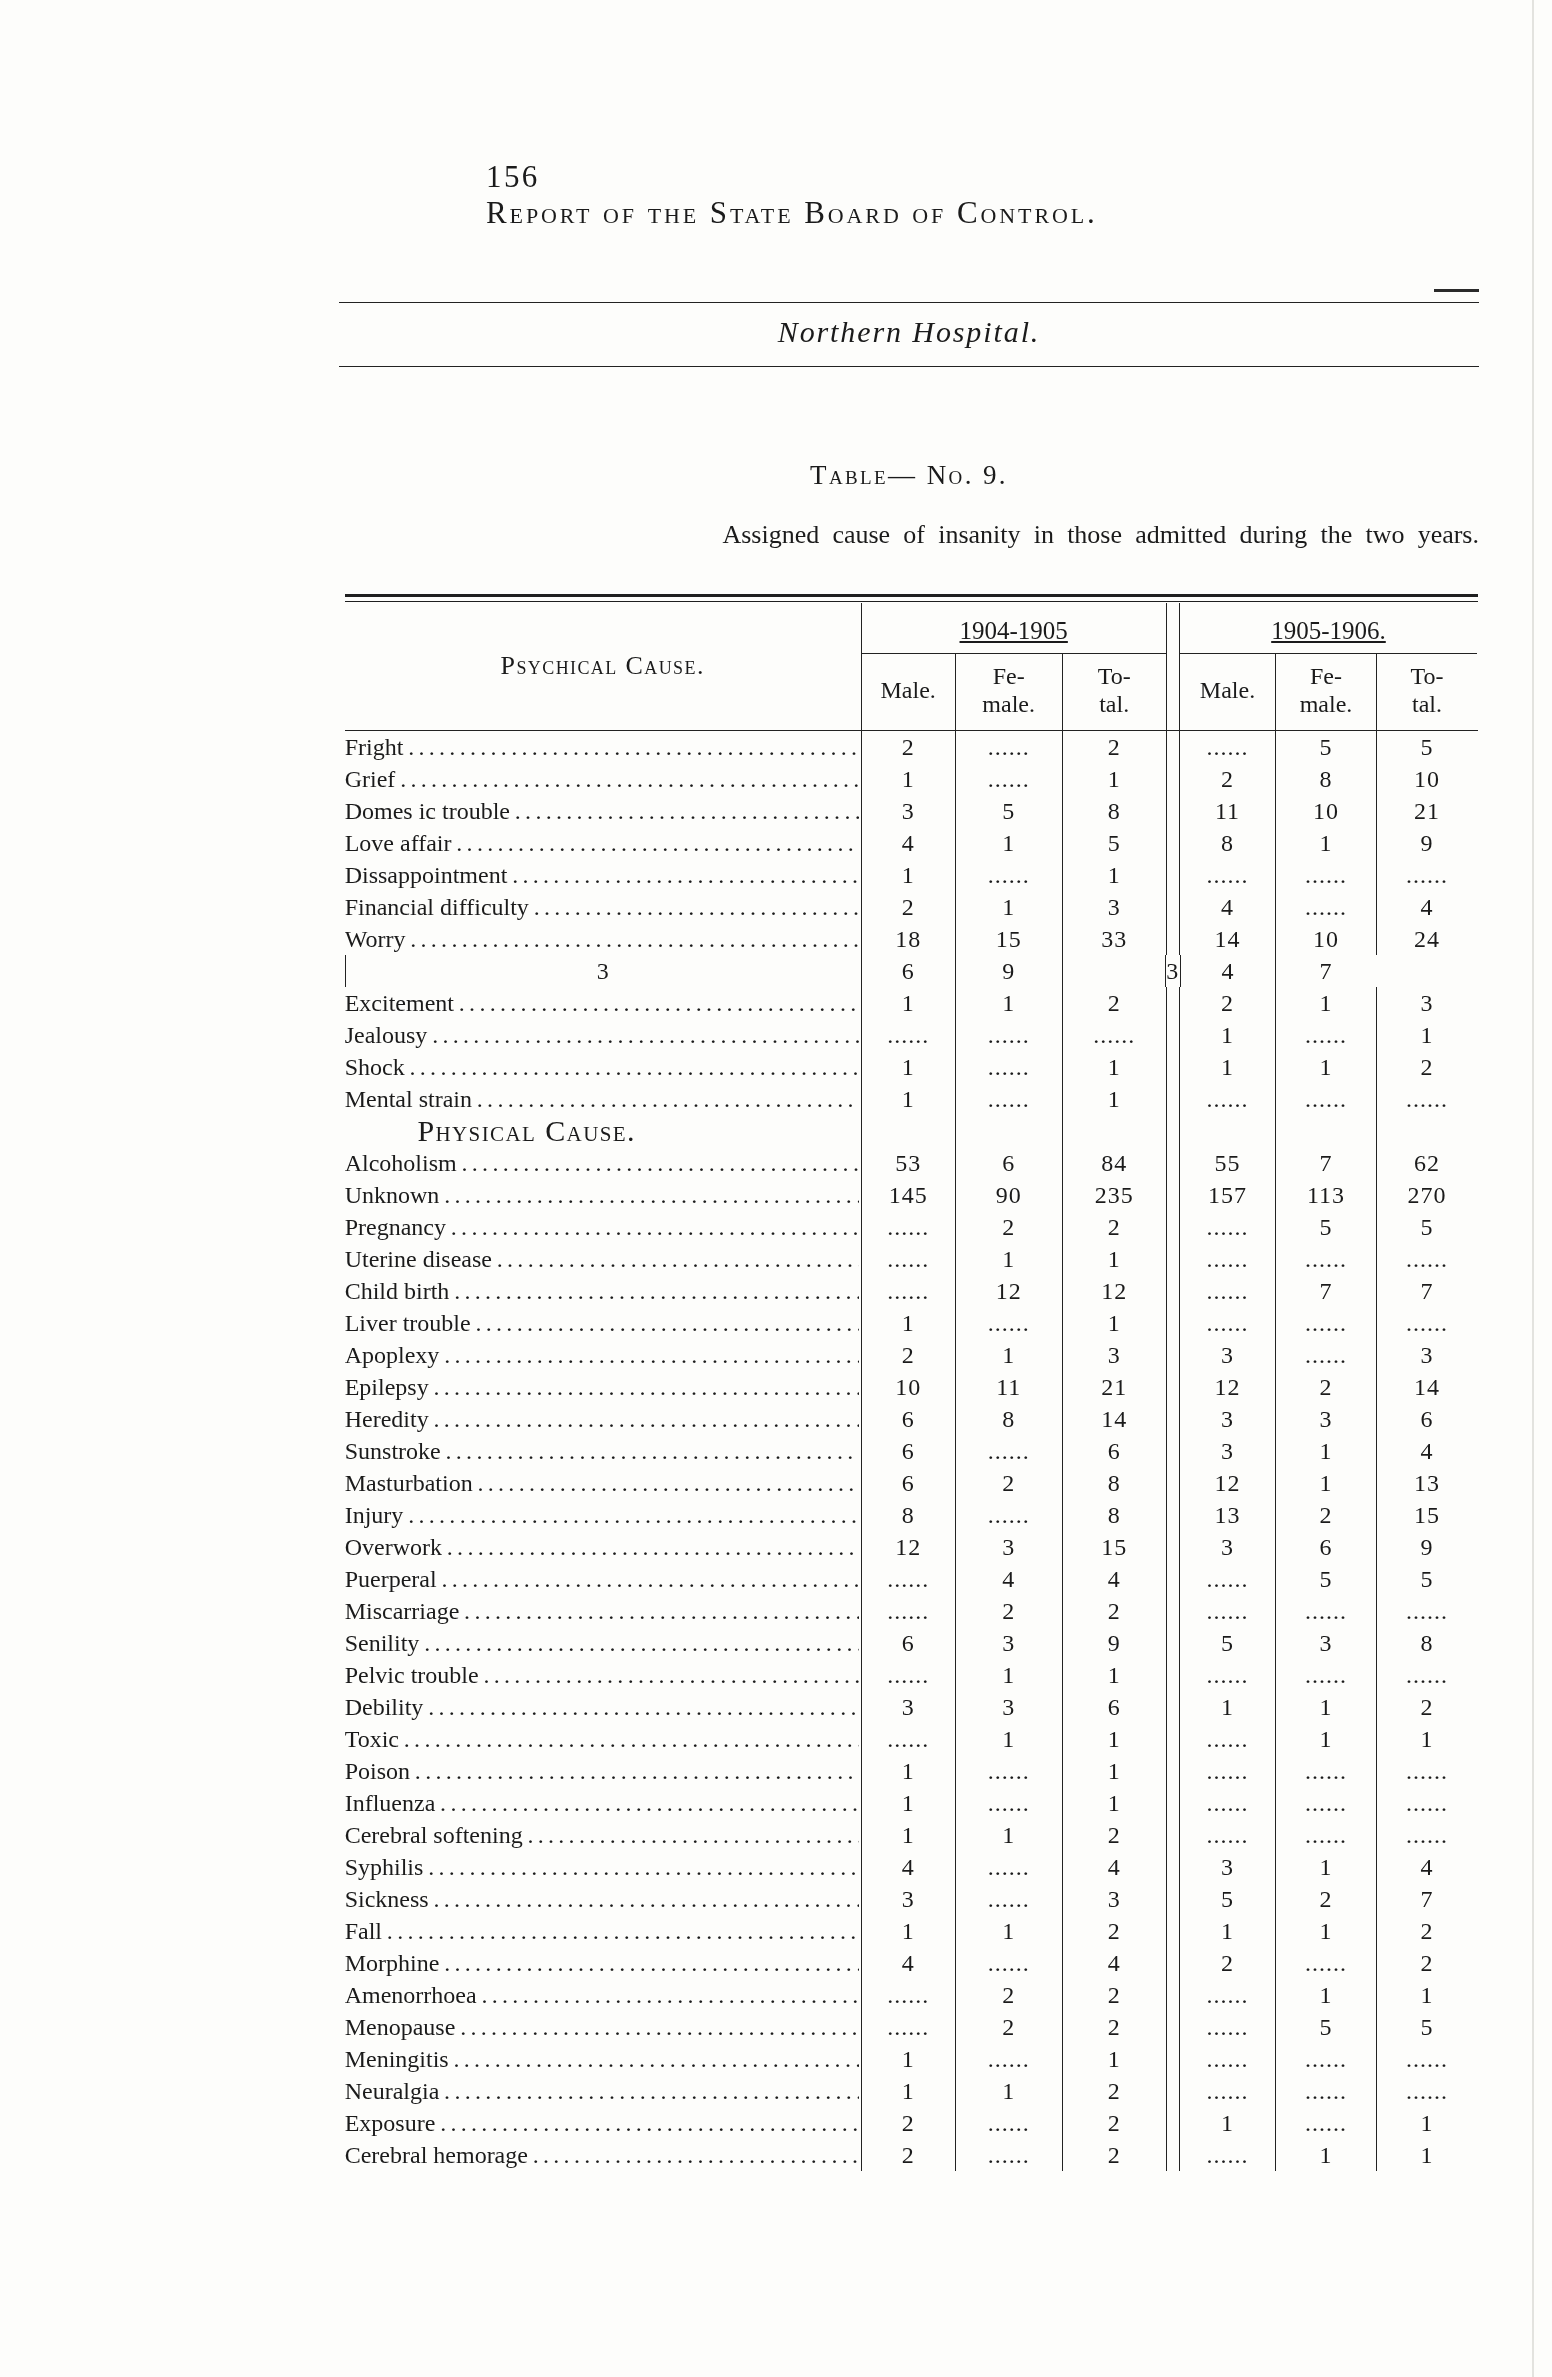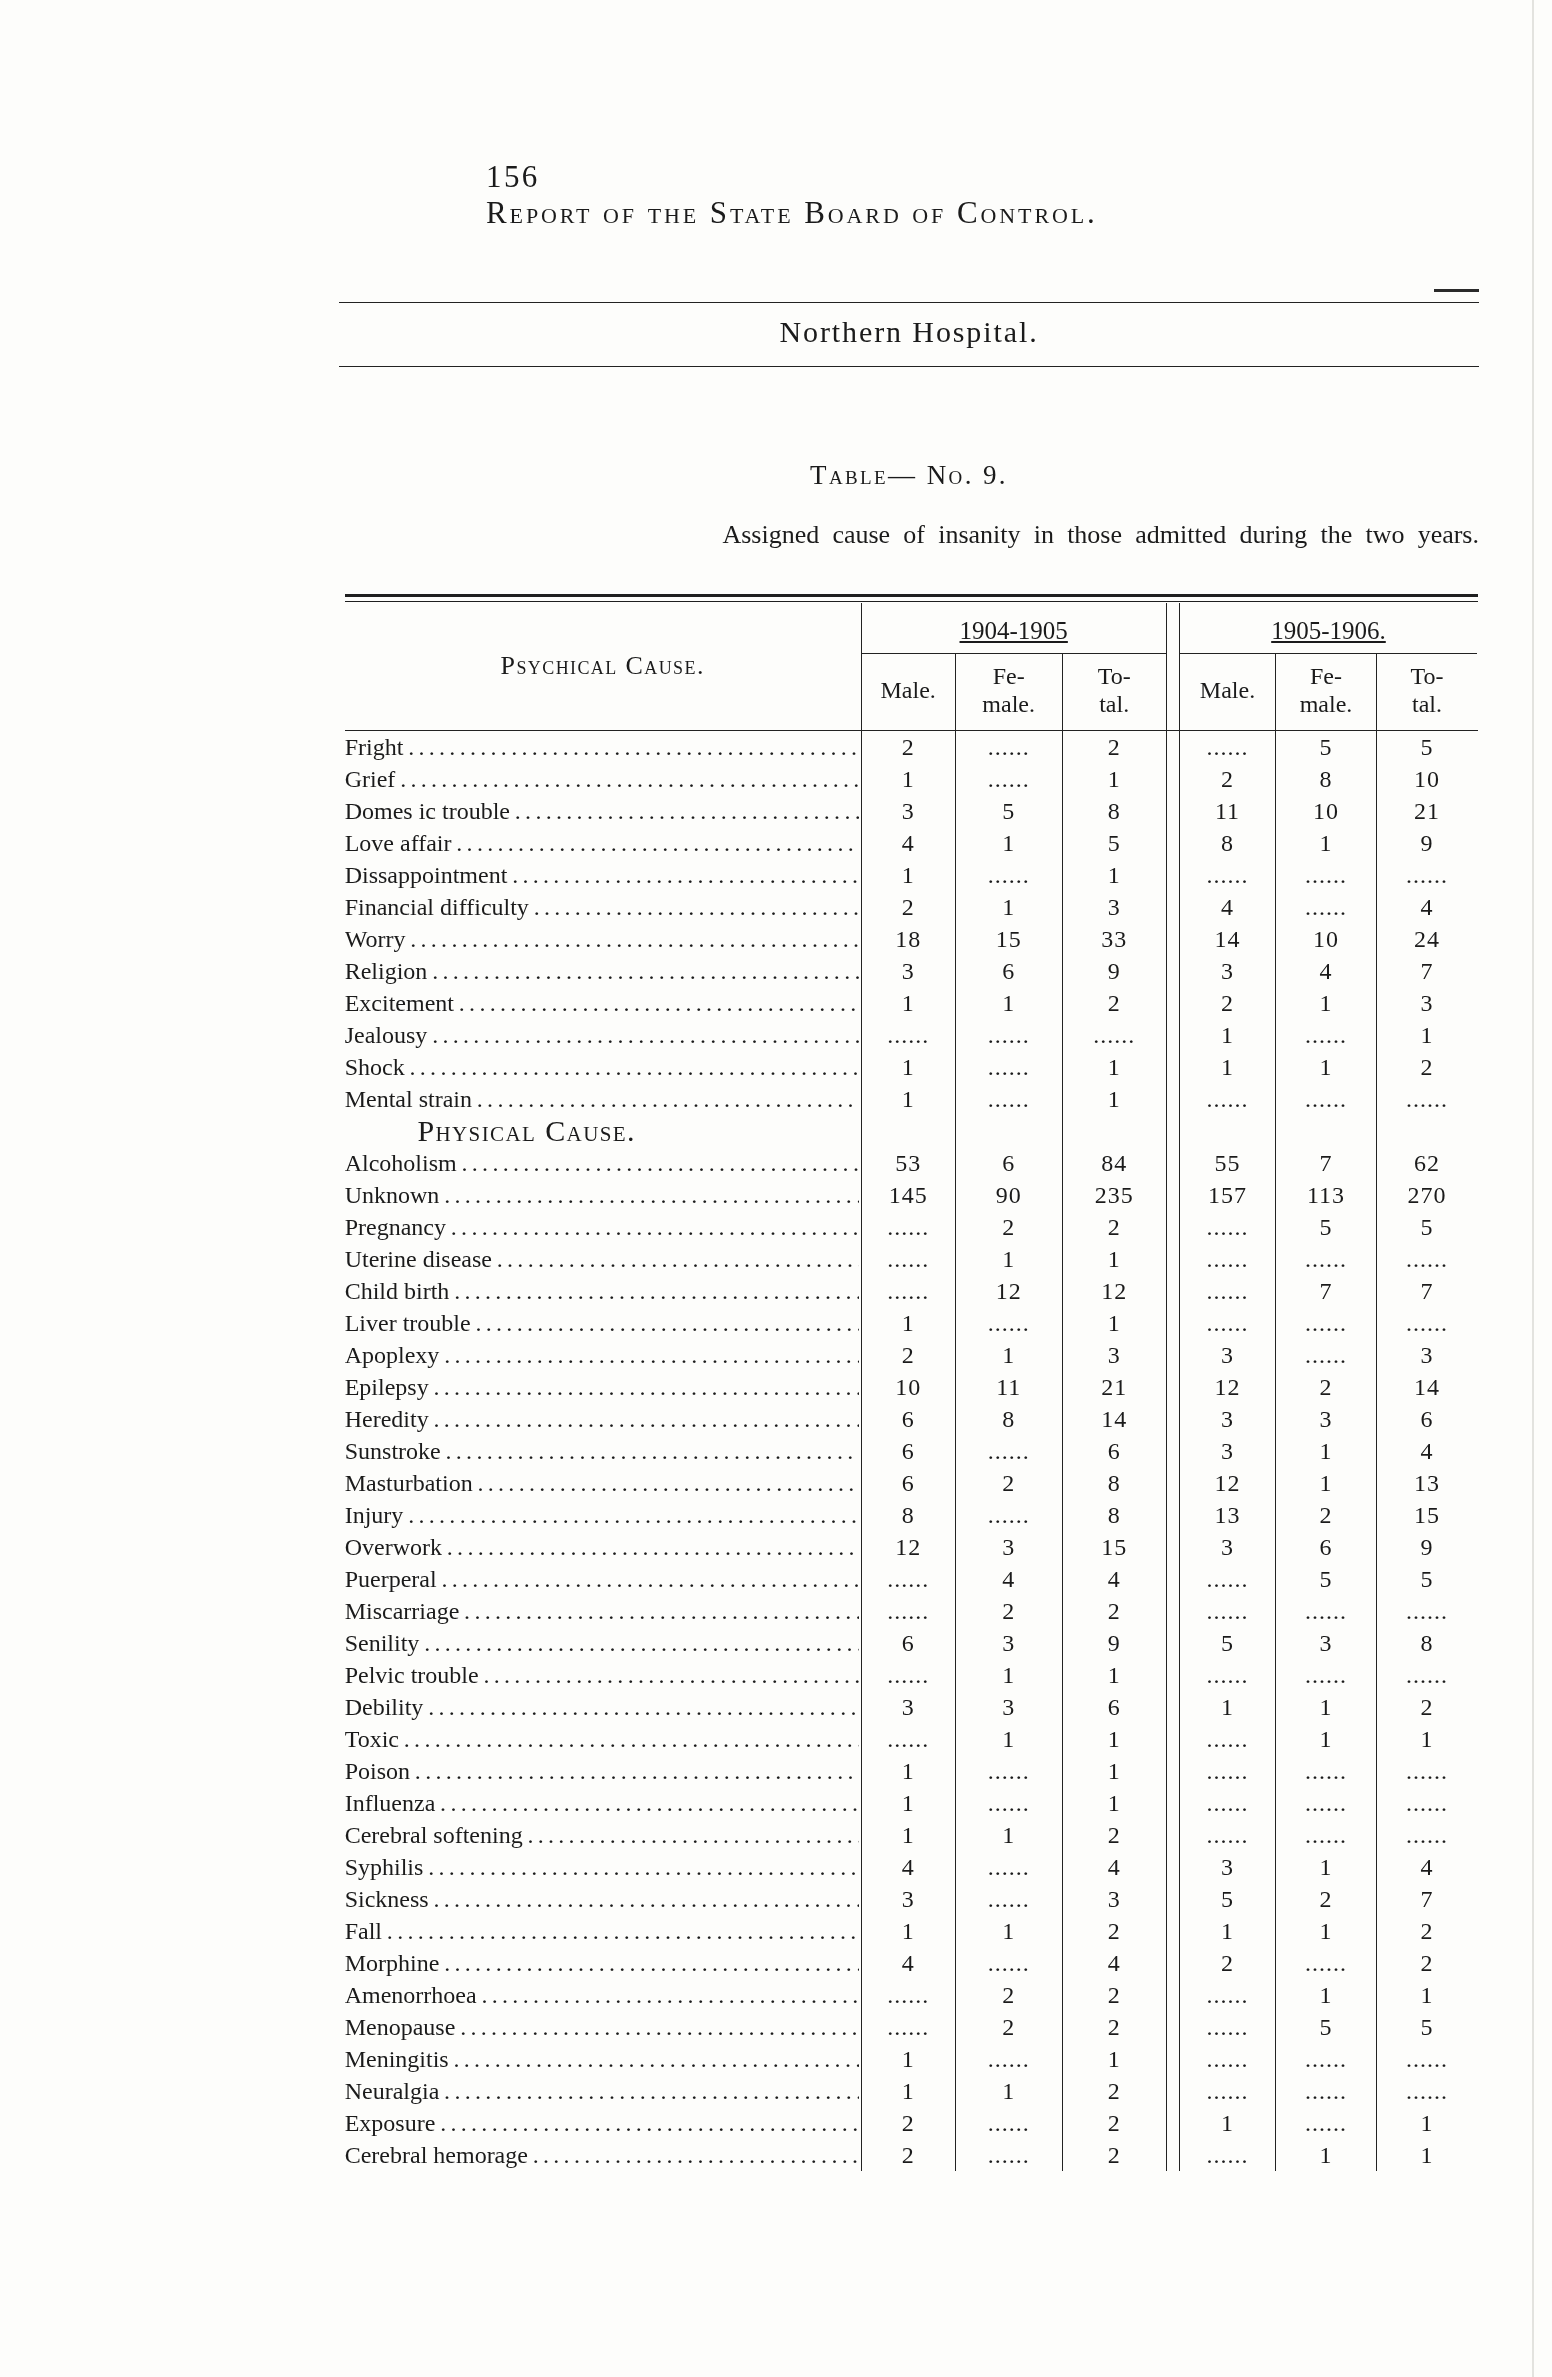--- a/index.html
+++ b/index.html
@@ -15,21 +15,21 @@
   .content { position:absolute; left:339px; top:0; width:1140px; }
 
   
   .runhead { display:flex; align-items:baseline; margin-top:159px;flex-direction:column; }
   .pagenum { font-size:31px; letter-spacing:2.4px; }
   .runtitle { margin-left:147px; font-size:31px; font-variant:small-caps; letter-spacing:2.9px; }
 
   
   .hosp-rule-top { margin-top:71px; height:0; border-top:1.9px solid #222; position:relative; }
   .artifact-dash { position:absolute; right:0; top:-14.3px; width:45px; height:2.9px; background:#2a2a2a; }
-  .hosp-title { text-align:center; font-size:30px; letter-spacing:1.9px; margin-top:12.4px; }
+  .hosp-title { text-align:center; font-style:italic; font-size:30px; letter-spacing:1.9px; margin-top:12.4px; }
   .hosp-rule-bot { margin-top:17px; height:0; border-top:1.9px solid #222; }
 
   
   .table-label { text-align:center; margin-top:93px; font-size:27px; font-variant:small-caps; letter-spacing:2.4px; }
   .caption { text-align:right; margin-top:29px; font-size:26px; word-spacing:6.7px; }
 
   
   .table { margin-left:5.7px; width:1133px; margin-top:44px; }
   .double-rule .a { height:2.4px; background:#1f1f1f; }
   .double-rule .b { height:1.4px; background:#1f1f1f; margin-top:3.8px; }
@@ -212,24 +212,20 @@
             </div>
             <div class="num b">18</div>
             <div class="num b">15</div>
             <div class="num b">33</div>
             <div class="sep"></div>
             <div class="num">14</div>
             <div class="num b">10</div>
             <div class="num b">24</div>
           </div>
           <div class="trow">
-            <div class="cause">
-              <div class="clabel">Religion</div>
-              <div class="dots"></div>
-            </div>
             <div class="num b">3</div>
             <div class="num b">6</div>
             <div class="num b">9</div>
             <div class="sep"></div>
             <div class="num">3</div>
             <div class="num b">4</div>
             <div class="num b">7</div>
           </div>
           <div class="trow">
             <div class="cause">

